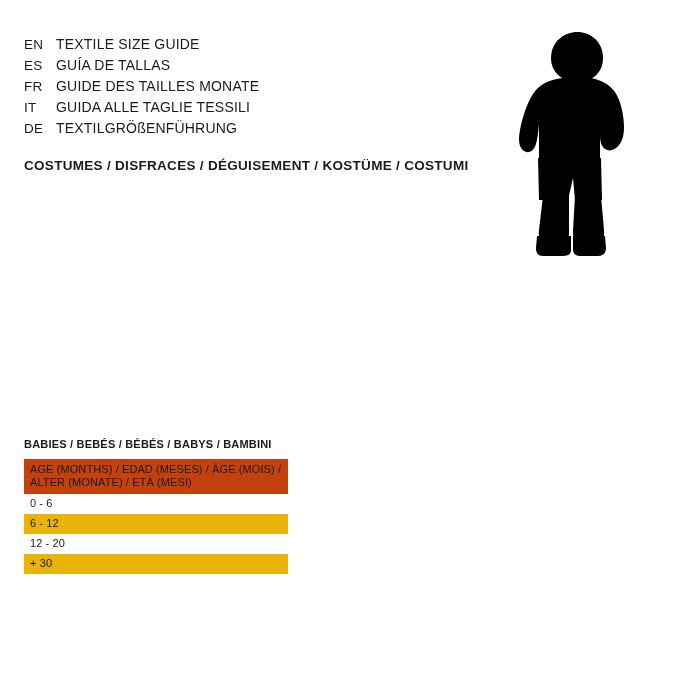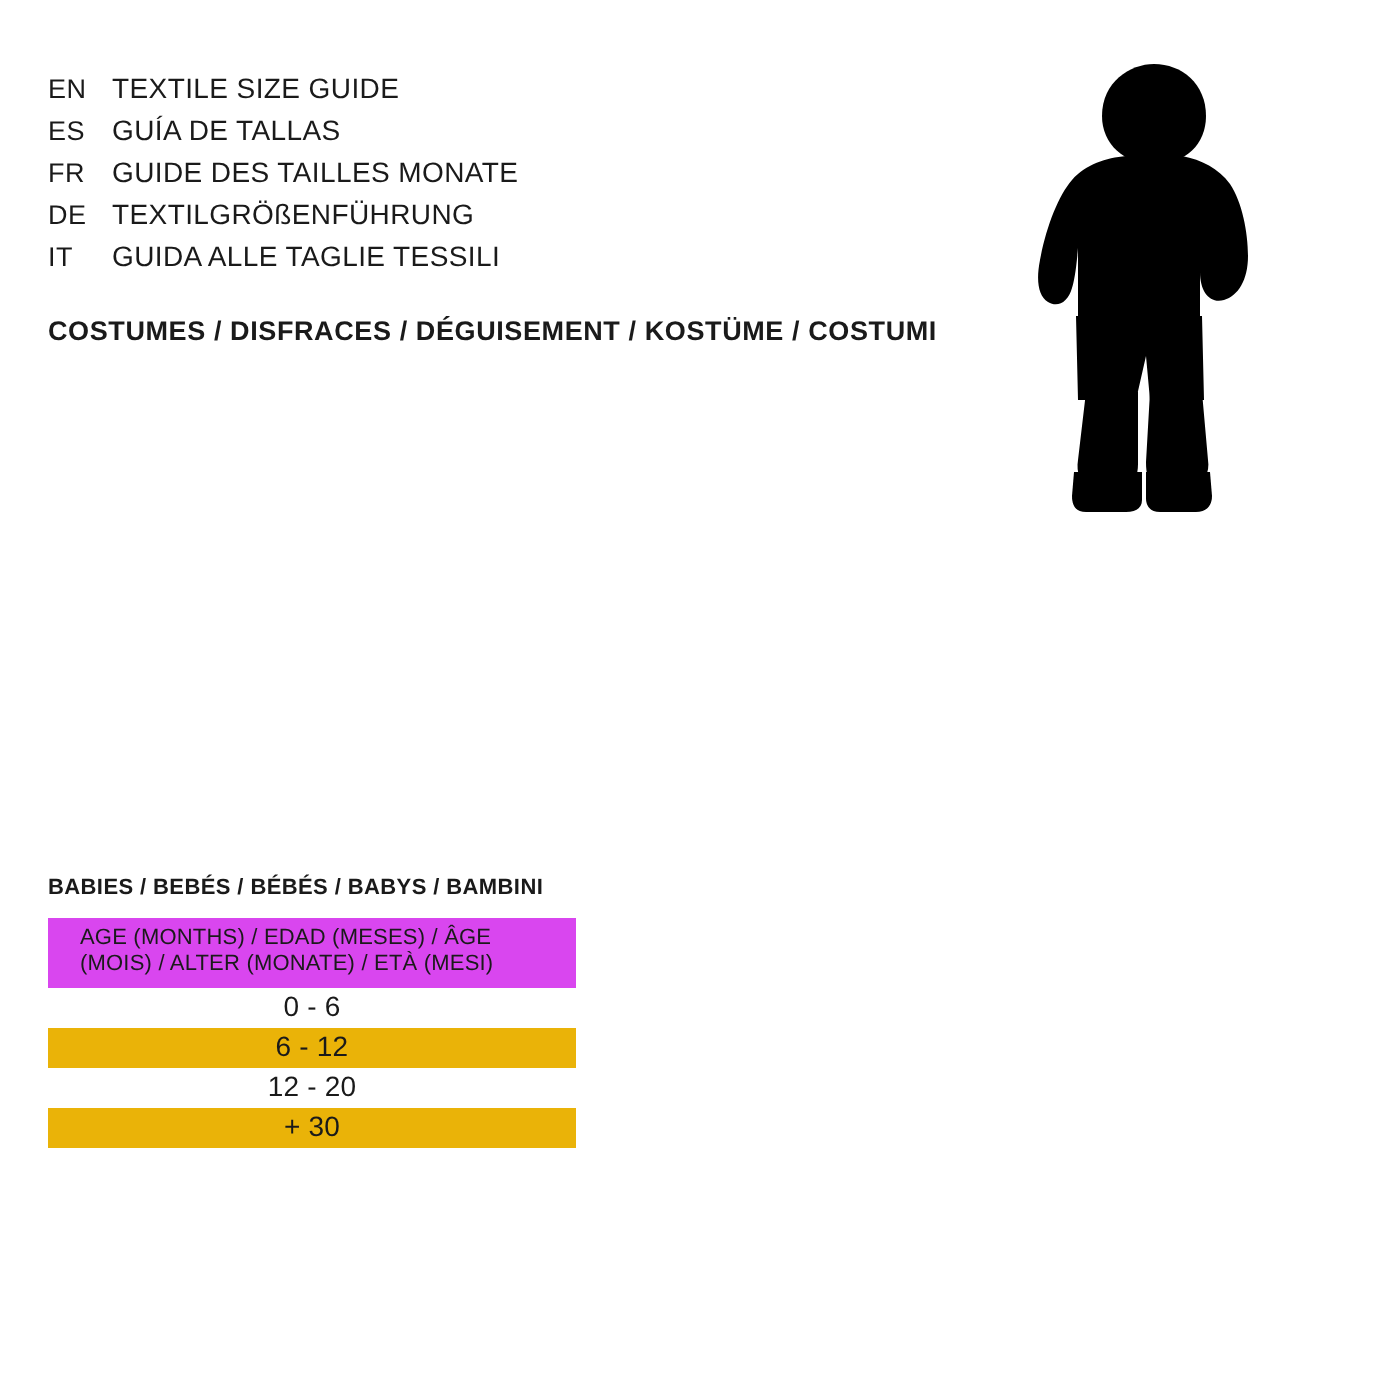--- a/index.html
+++ b/index.html
@@ -85,36 +85,35 @@
     letter-spacing: 0.2px;
     color: #1a1a1a;
     margin-bottom: 9px;
   }
   .size-table {
     width: 264px;
     border-collapse: collapse;
     table-layout: fixed;
   }
   .size-table th {
-    background: #d946ef;
+    background: #c2410c;
     text-align: left;
     font-weight: normal;
     font-size: 11px;
     line-height: 13px;
     letter-spacing: 0.1px;
-    padding: 4px 6px 5px 16px;
+    padding: 4px 6px 5px 6px;
     color: #1a1a1a;
   }
   .size-table td {
-    font-size: 14px;
+    font-size: 11px;
     line-height: 13px;
     letter-spacing: 0.1px;
     padding: 3px 6px 4px 6px;
     color: #1a1a1a;
-    text-align: center;
   }
   .size-table tr.odd td {
     background: #ffffff;
   }
   .size-table tr.even td {
     background: #eab308;
   }
 </style>
 </head>
 <body>
@@ -128,26 +127,26 @@
     </div>
     <div class="lang-row">
       <span class="lang-code">ES</span>
       <span class="lang-title">GUÍA DE TALLAS</span>
     </div>
     <div class="lang-row">
       <span class="lang-code">FR</span>
       <span class="lang-title">GUIDE DES TAILLES MONATE</span>
     </div>
     <div class="lang-row">
+      <span class="lang-code">IT</span>
+      <span class="lang-title">GUIDA ALLE TAGLIE TESSILI</span>
+    </div>
+    <div class="lang-row">
       <span class="lang-code">DE</span>
       <span class="lang-title">TEXTILGRÖßENFÜHRUNG</span>
-    </div>
-    <div class="lang-row">
-      <span class="lang-code">IT</span>
-      <span class="lang-title">GUIDA ALLE TAGLIE TESSILI</span>
     </div>
   </div>
 
   <div class="category-heading">COSTUMES / DISFRACES / DÉGUISEMENT / KOSTÜME / COSTUMI</div>
 
   <div class="silhouette">
     <svg viewBox="0 0 130 230" xmlns="http://www.w3.org/2000/svg" aria-hidden="true">
       <g fill="#000000">
 
         <path d="M46 30 C46 13, 60 4, 72 4 C86 4, 98 14, 98 30 C98 44, 88 54, 72 54 C57 54, 46 44, 46 30 Z"></path>

